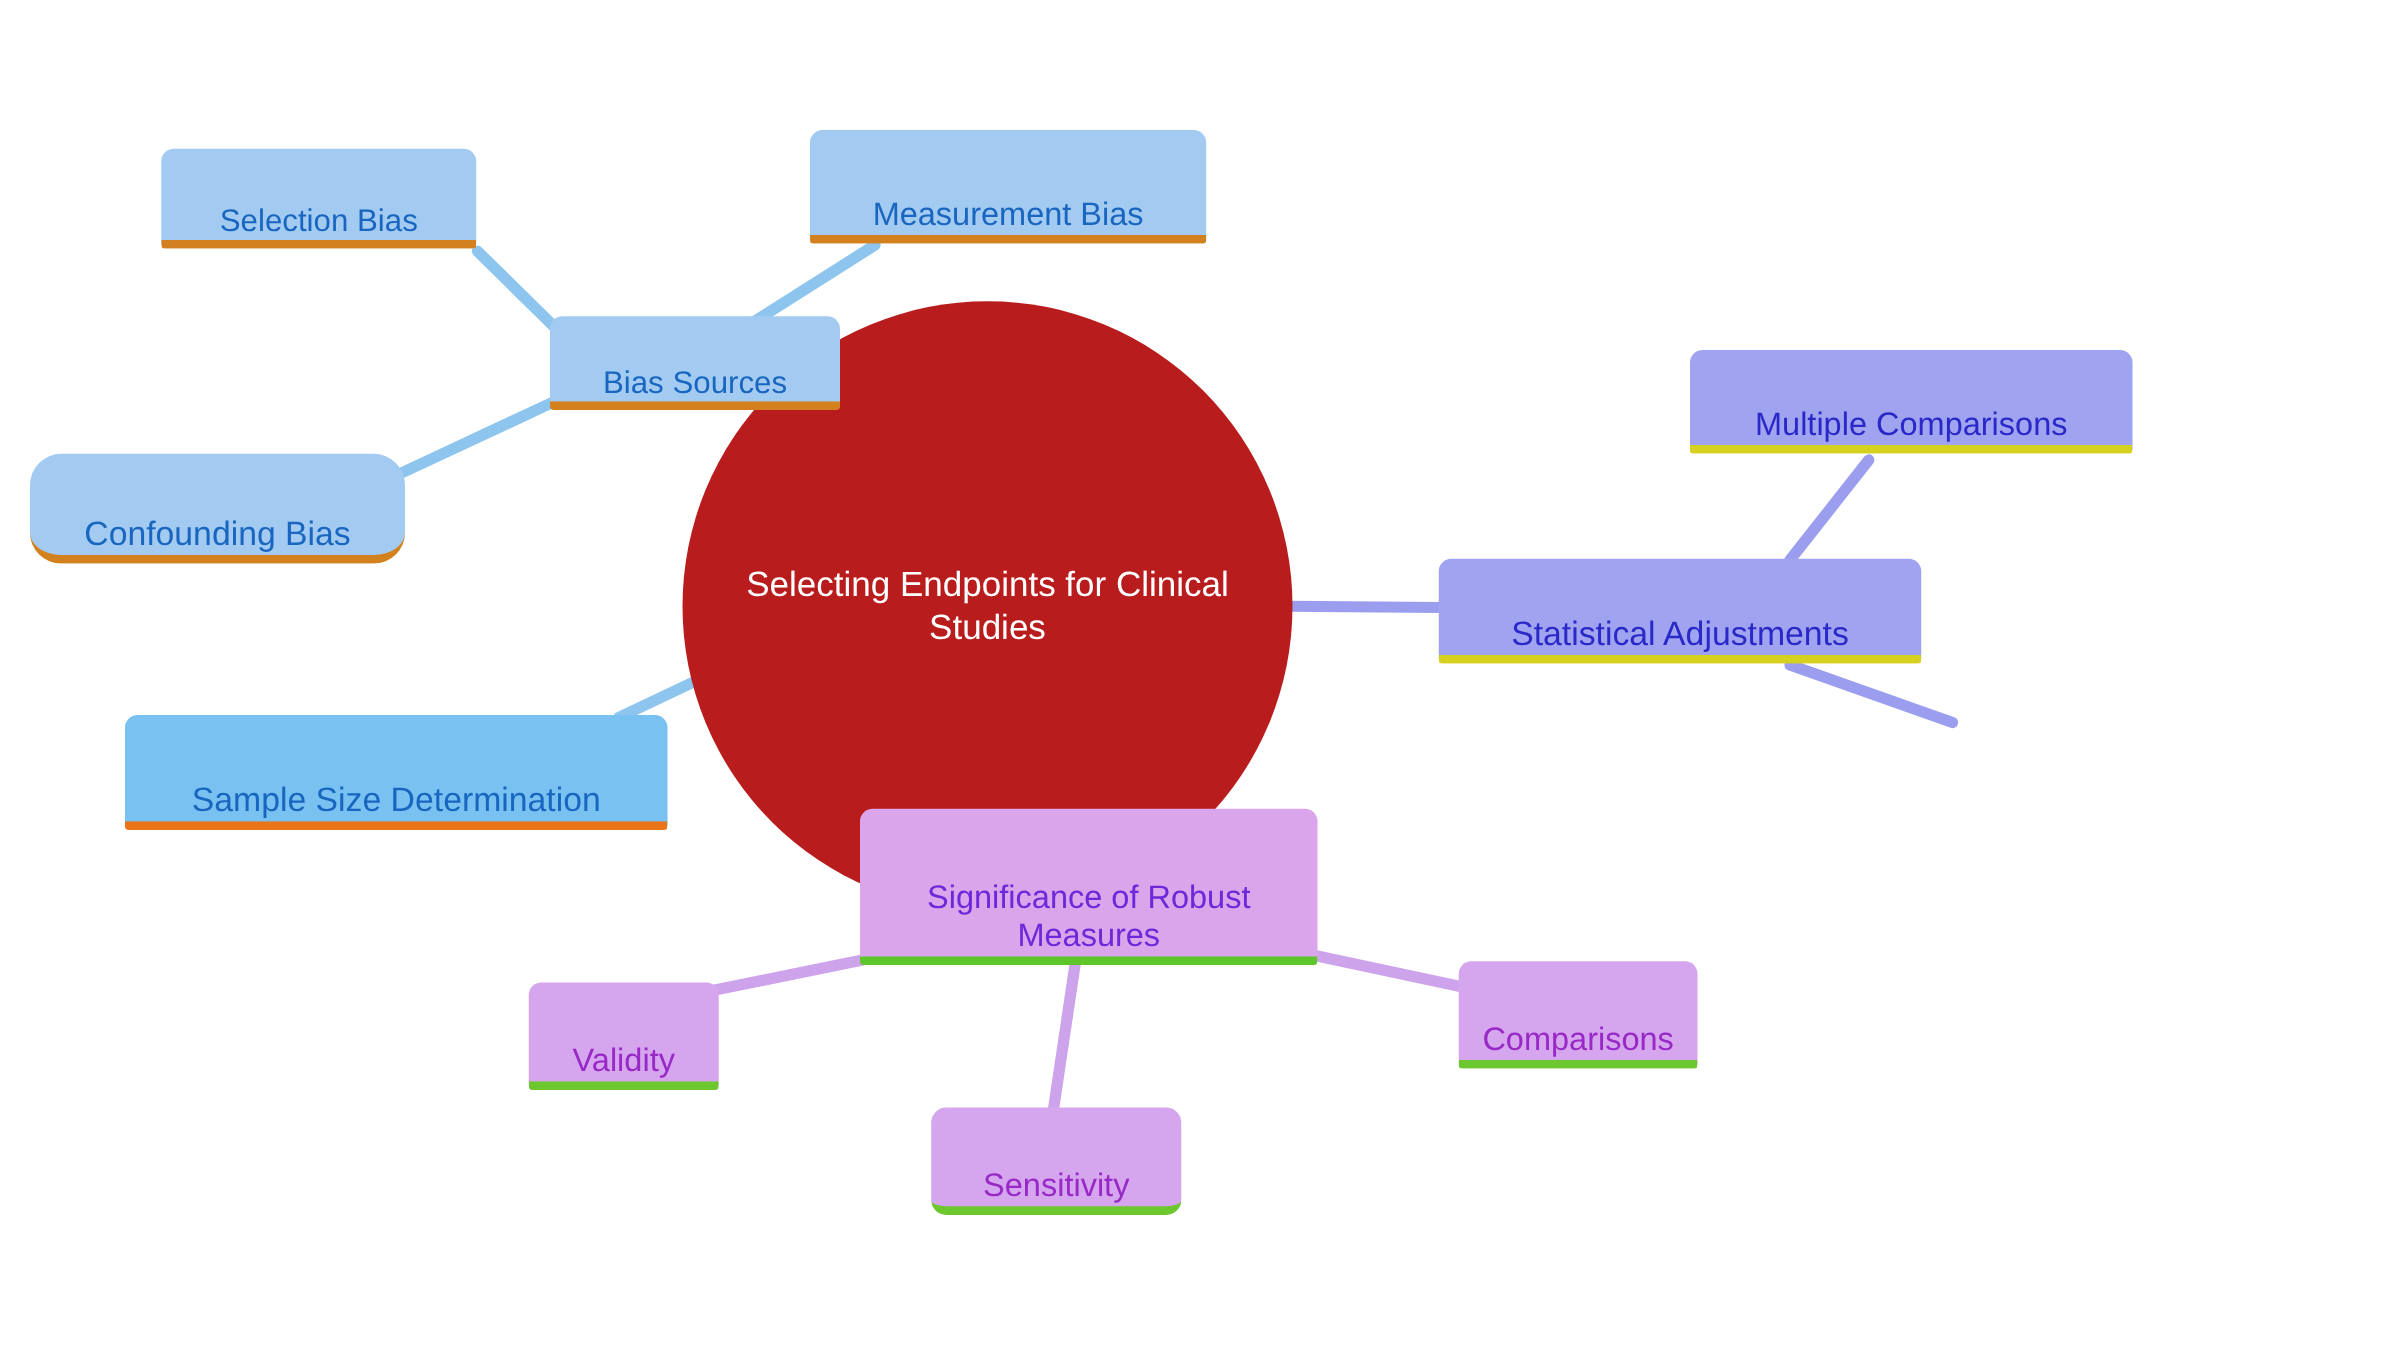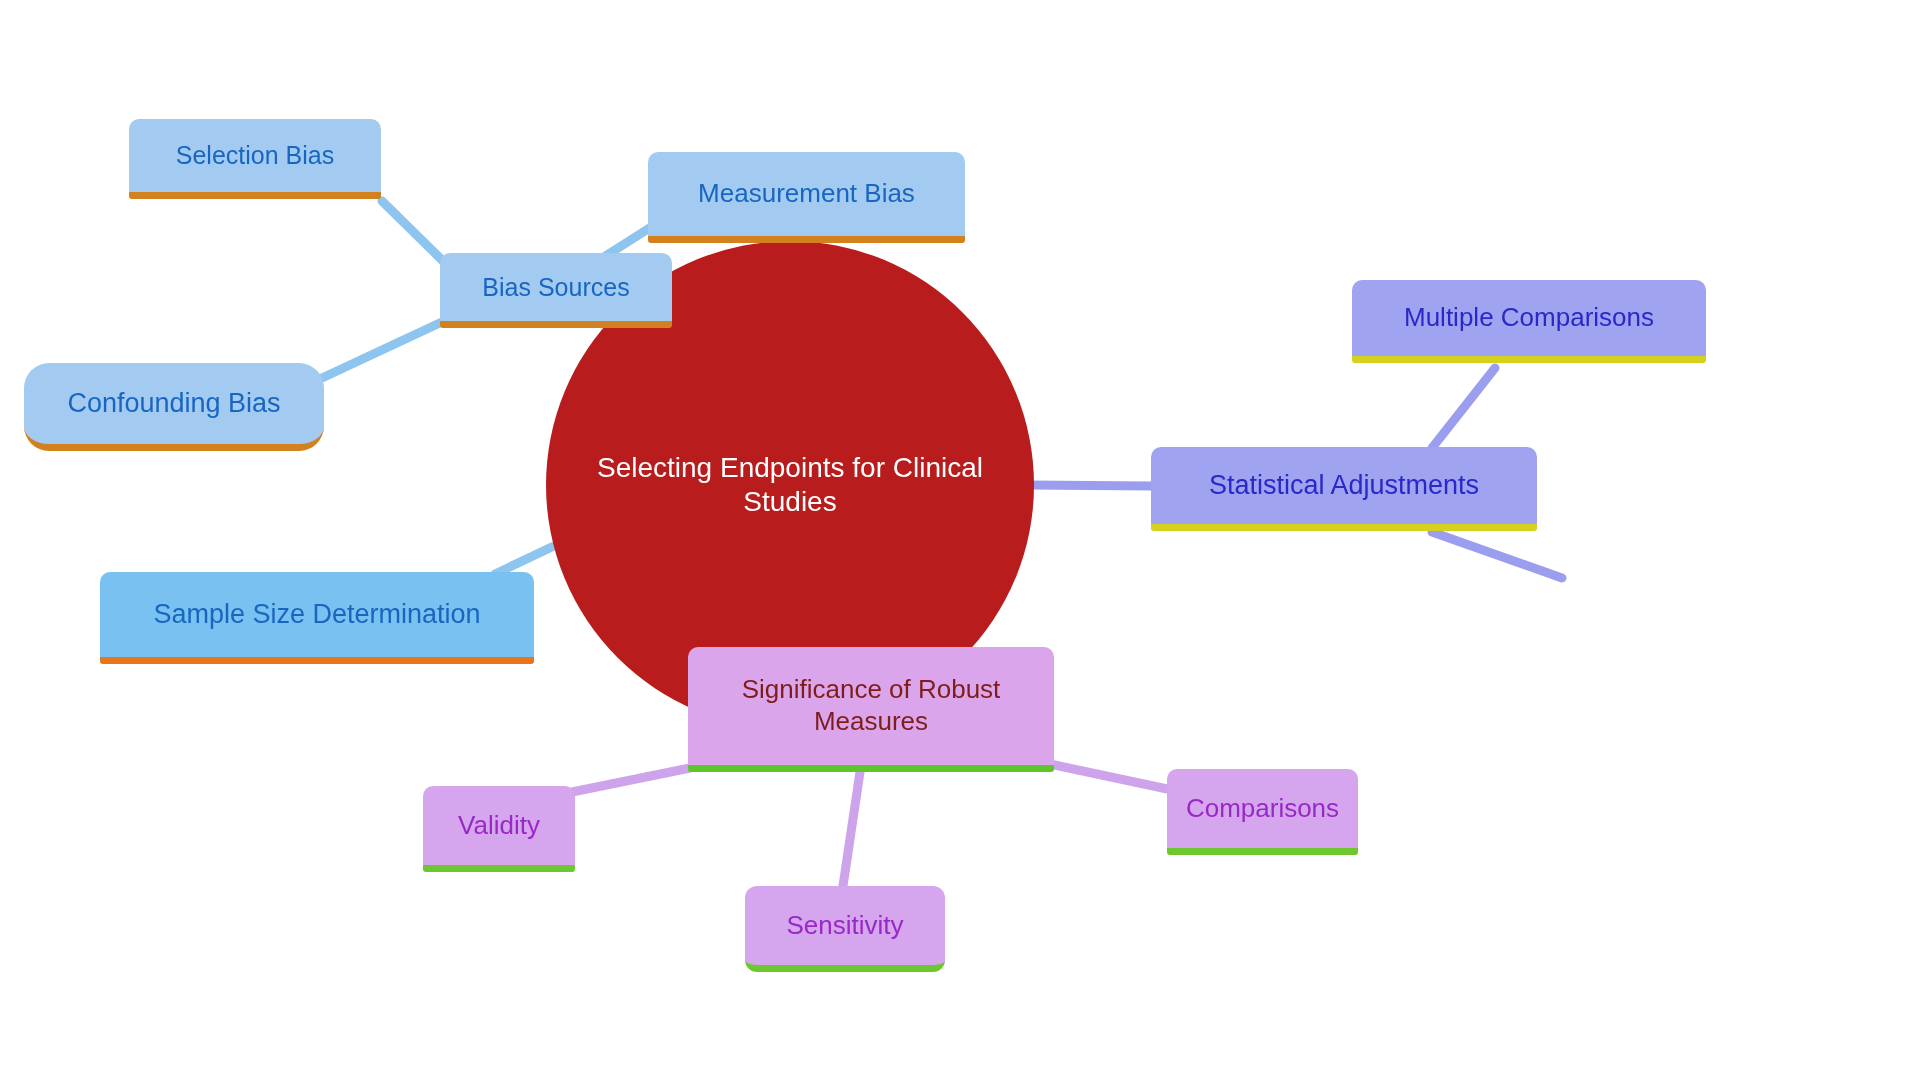--- a/index.html
+++ b/index.html
@@ -42,20 +42,21 @@
     border-radius: 50%;
     background: #b91c1c;
     color: #ffffff;
     font-size: 28px;
     padding: 0 44px;
   }
   .node.branch,
   .node.leaf {
     border-bottom-left-radius: 3px;
     border-bottom-right-radius: 3px;
+    align-items: flex-end;
   }
   
   .fam-blue {
     background: #a3cbf1;
     color: #1866c0;
     border-bottom: 7px solid #d2811e;
   }
   .fam-blue-strong {
     background: #79c1f0;
     color: #1866c0;
@@ -63,21 +64,21 @@
   }
   
   .fam-peri {
     background: #a0a3f0;
     color: #2a28c8;
     border-bottom: 7px solid #d6d01f;
   }
   
   .fam-mag {
     background: #dba5ec;
-    color: #7f1d1d;
+    color: #6d28d9;
     border-bottom: 7px solid #5ec62a;
   }
   .fam-mag-soft {
     background: #d5a5ee;
     color: #9929c6;
     border-bottom: 7px solid #6cc82e;
   }
 </style>
 </head>
 <body>
@@ -108,21 +109,21 @@
   </div>
 
   <div class="node branch fam-blue" style="left:440px; top:253px; width:232px; height:75px; font-size:25px;">
     <span>Bias Sources</span>
   </div>
 
   <div class="node leaf fam-blue" style="left:129px; top:119px; width:252px; height:80px; font-size:25px;">
     <span>Selection Bias</span>
   </div>
 
-  <div class="node leaf fam-blue" style="left:648px; top:104px; width:317px; height:91px; font-size:26px;margin-top:48px;">
+  <div class="node leaf fam-blue" style="left:648px; top:104px; width:317px; height:91px; font-size:26px;">
     <span>Measurement Bias</span>
   </div>
 
   <div class="node leaf fam-blue" style="left:24px; top:363px; width:300px; height:88px; font-size:27px;border-radius:25px;">
     <span>Confounding Bias</span>
   </div>
 
   <div class="node branch fam-blue-strong" style="left:100px; top:572px; width:434px; height:92px; font-size:27px;">
     <span>Sample Size Determination</span>
   </div>

